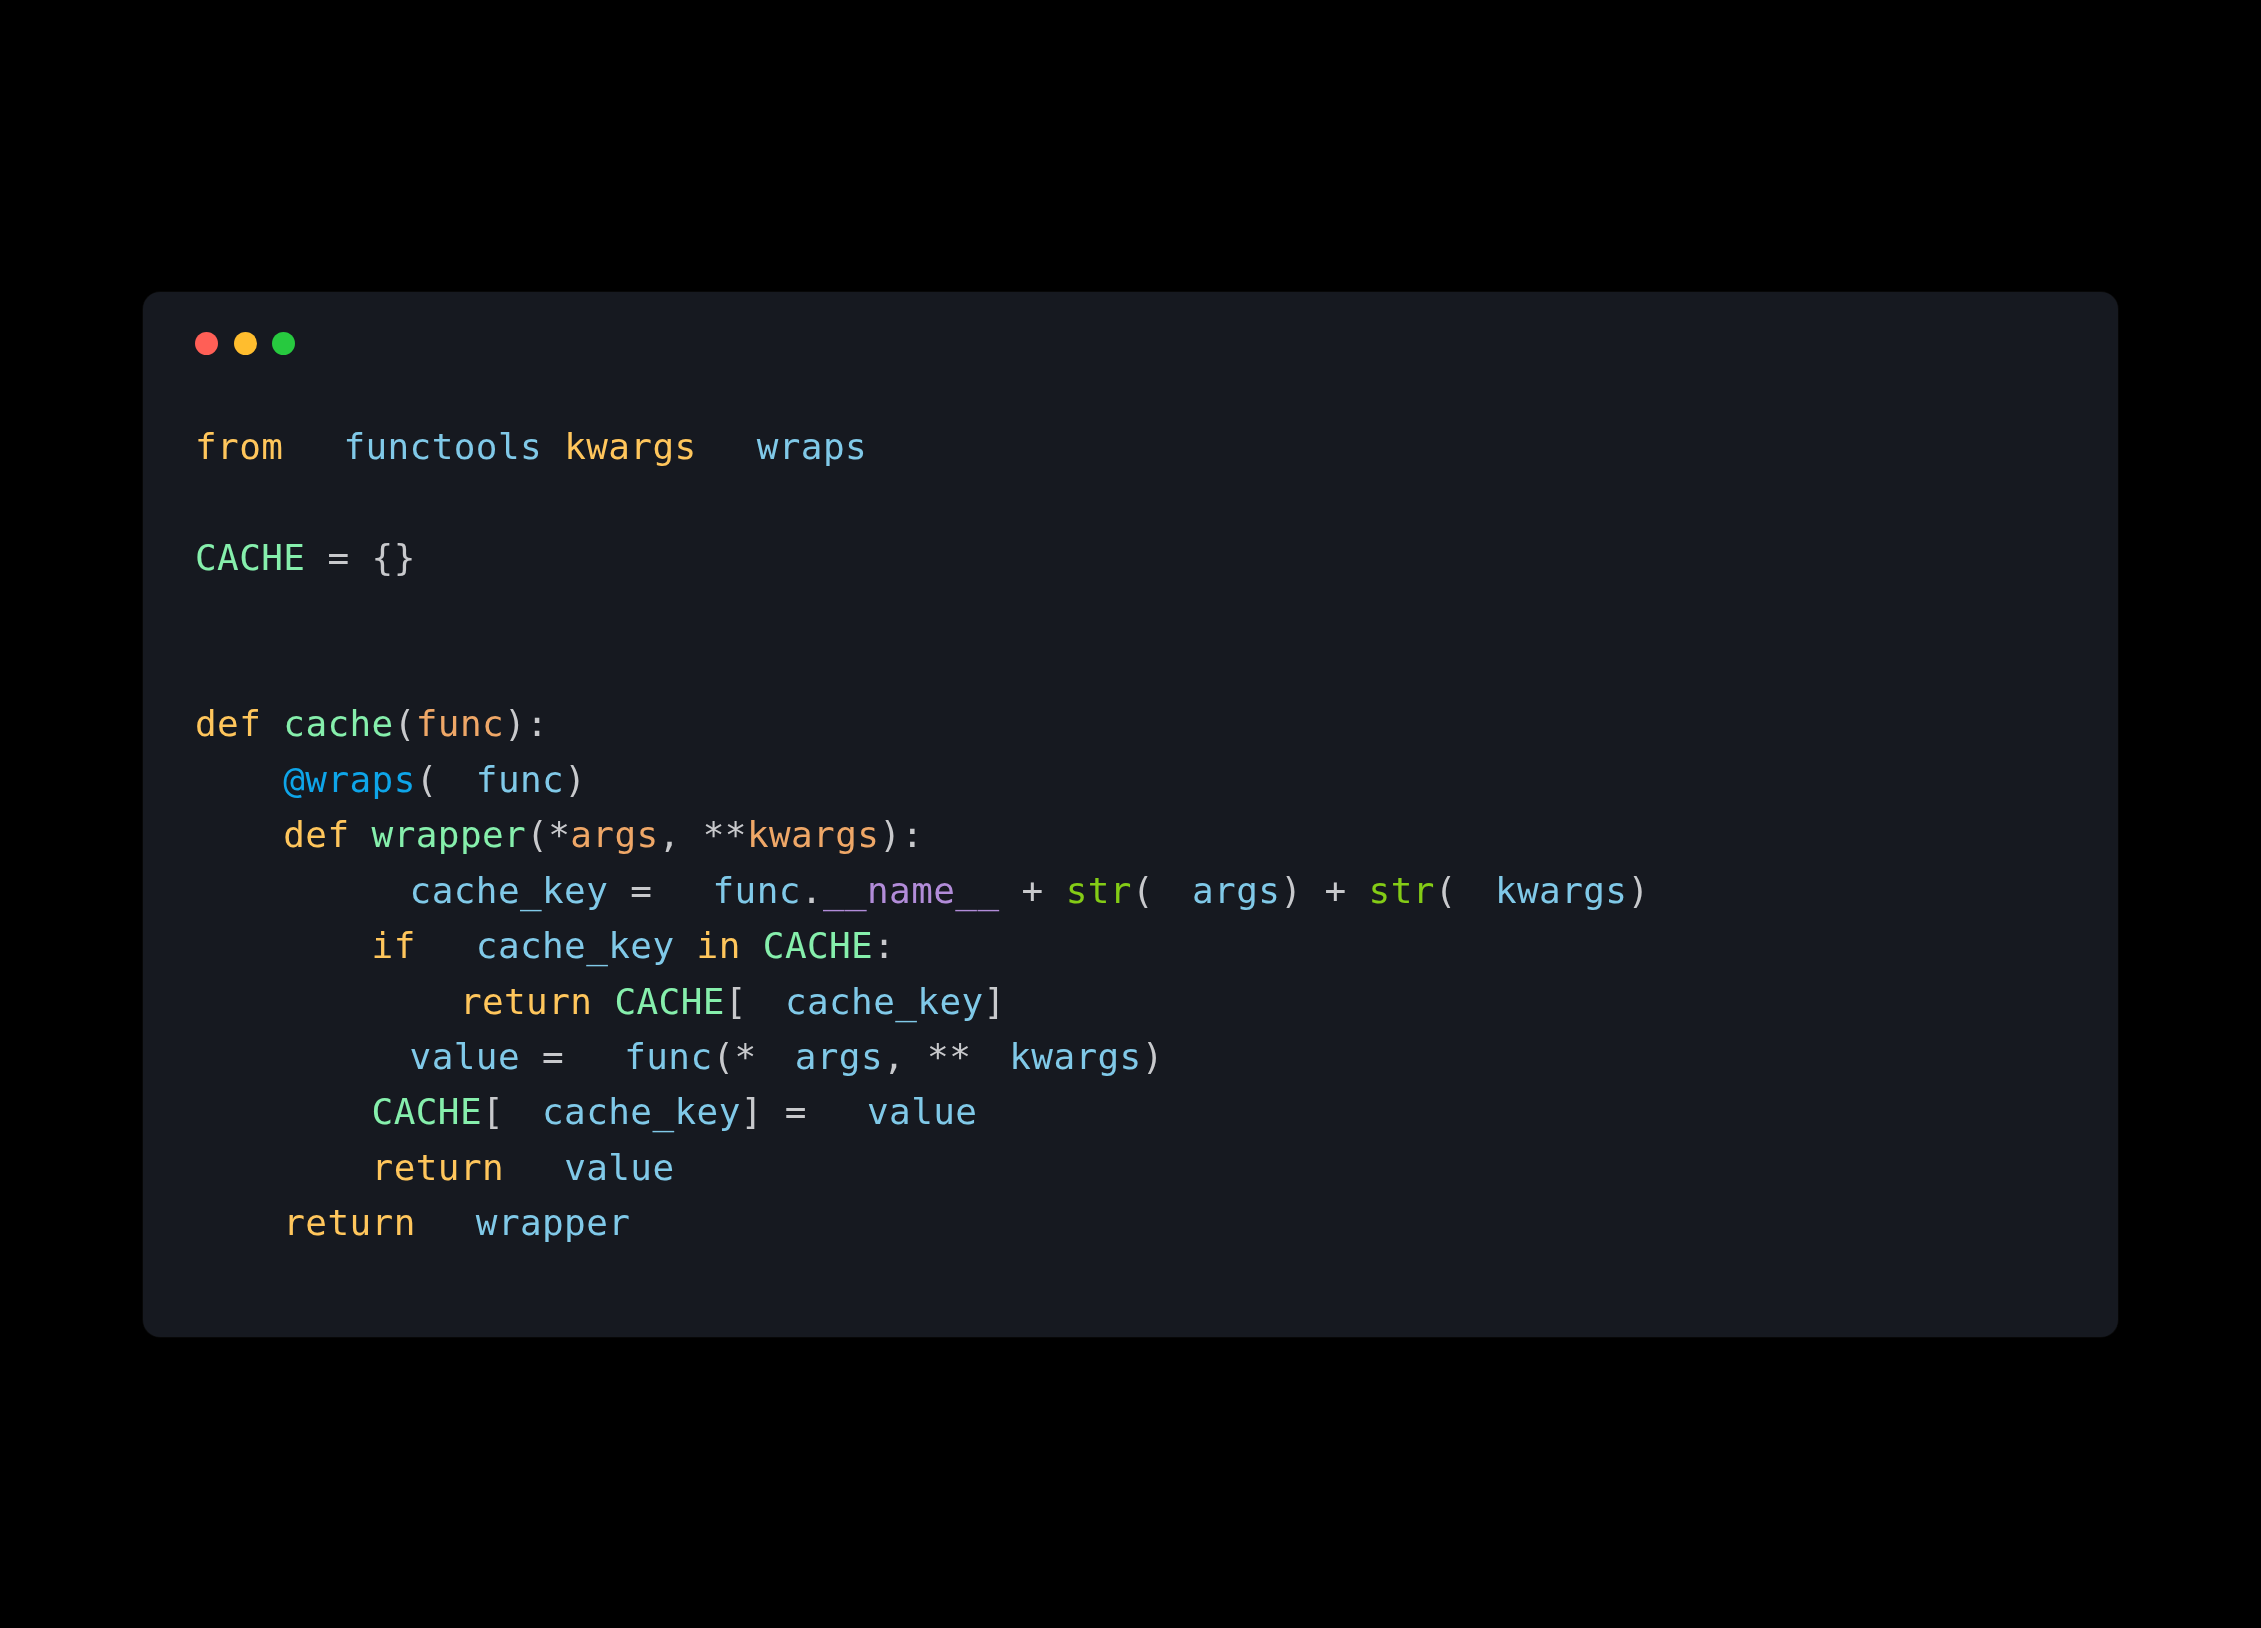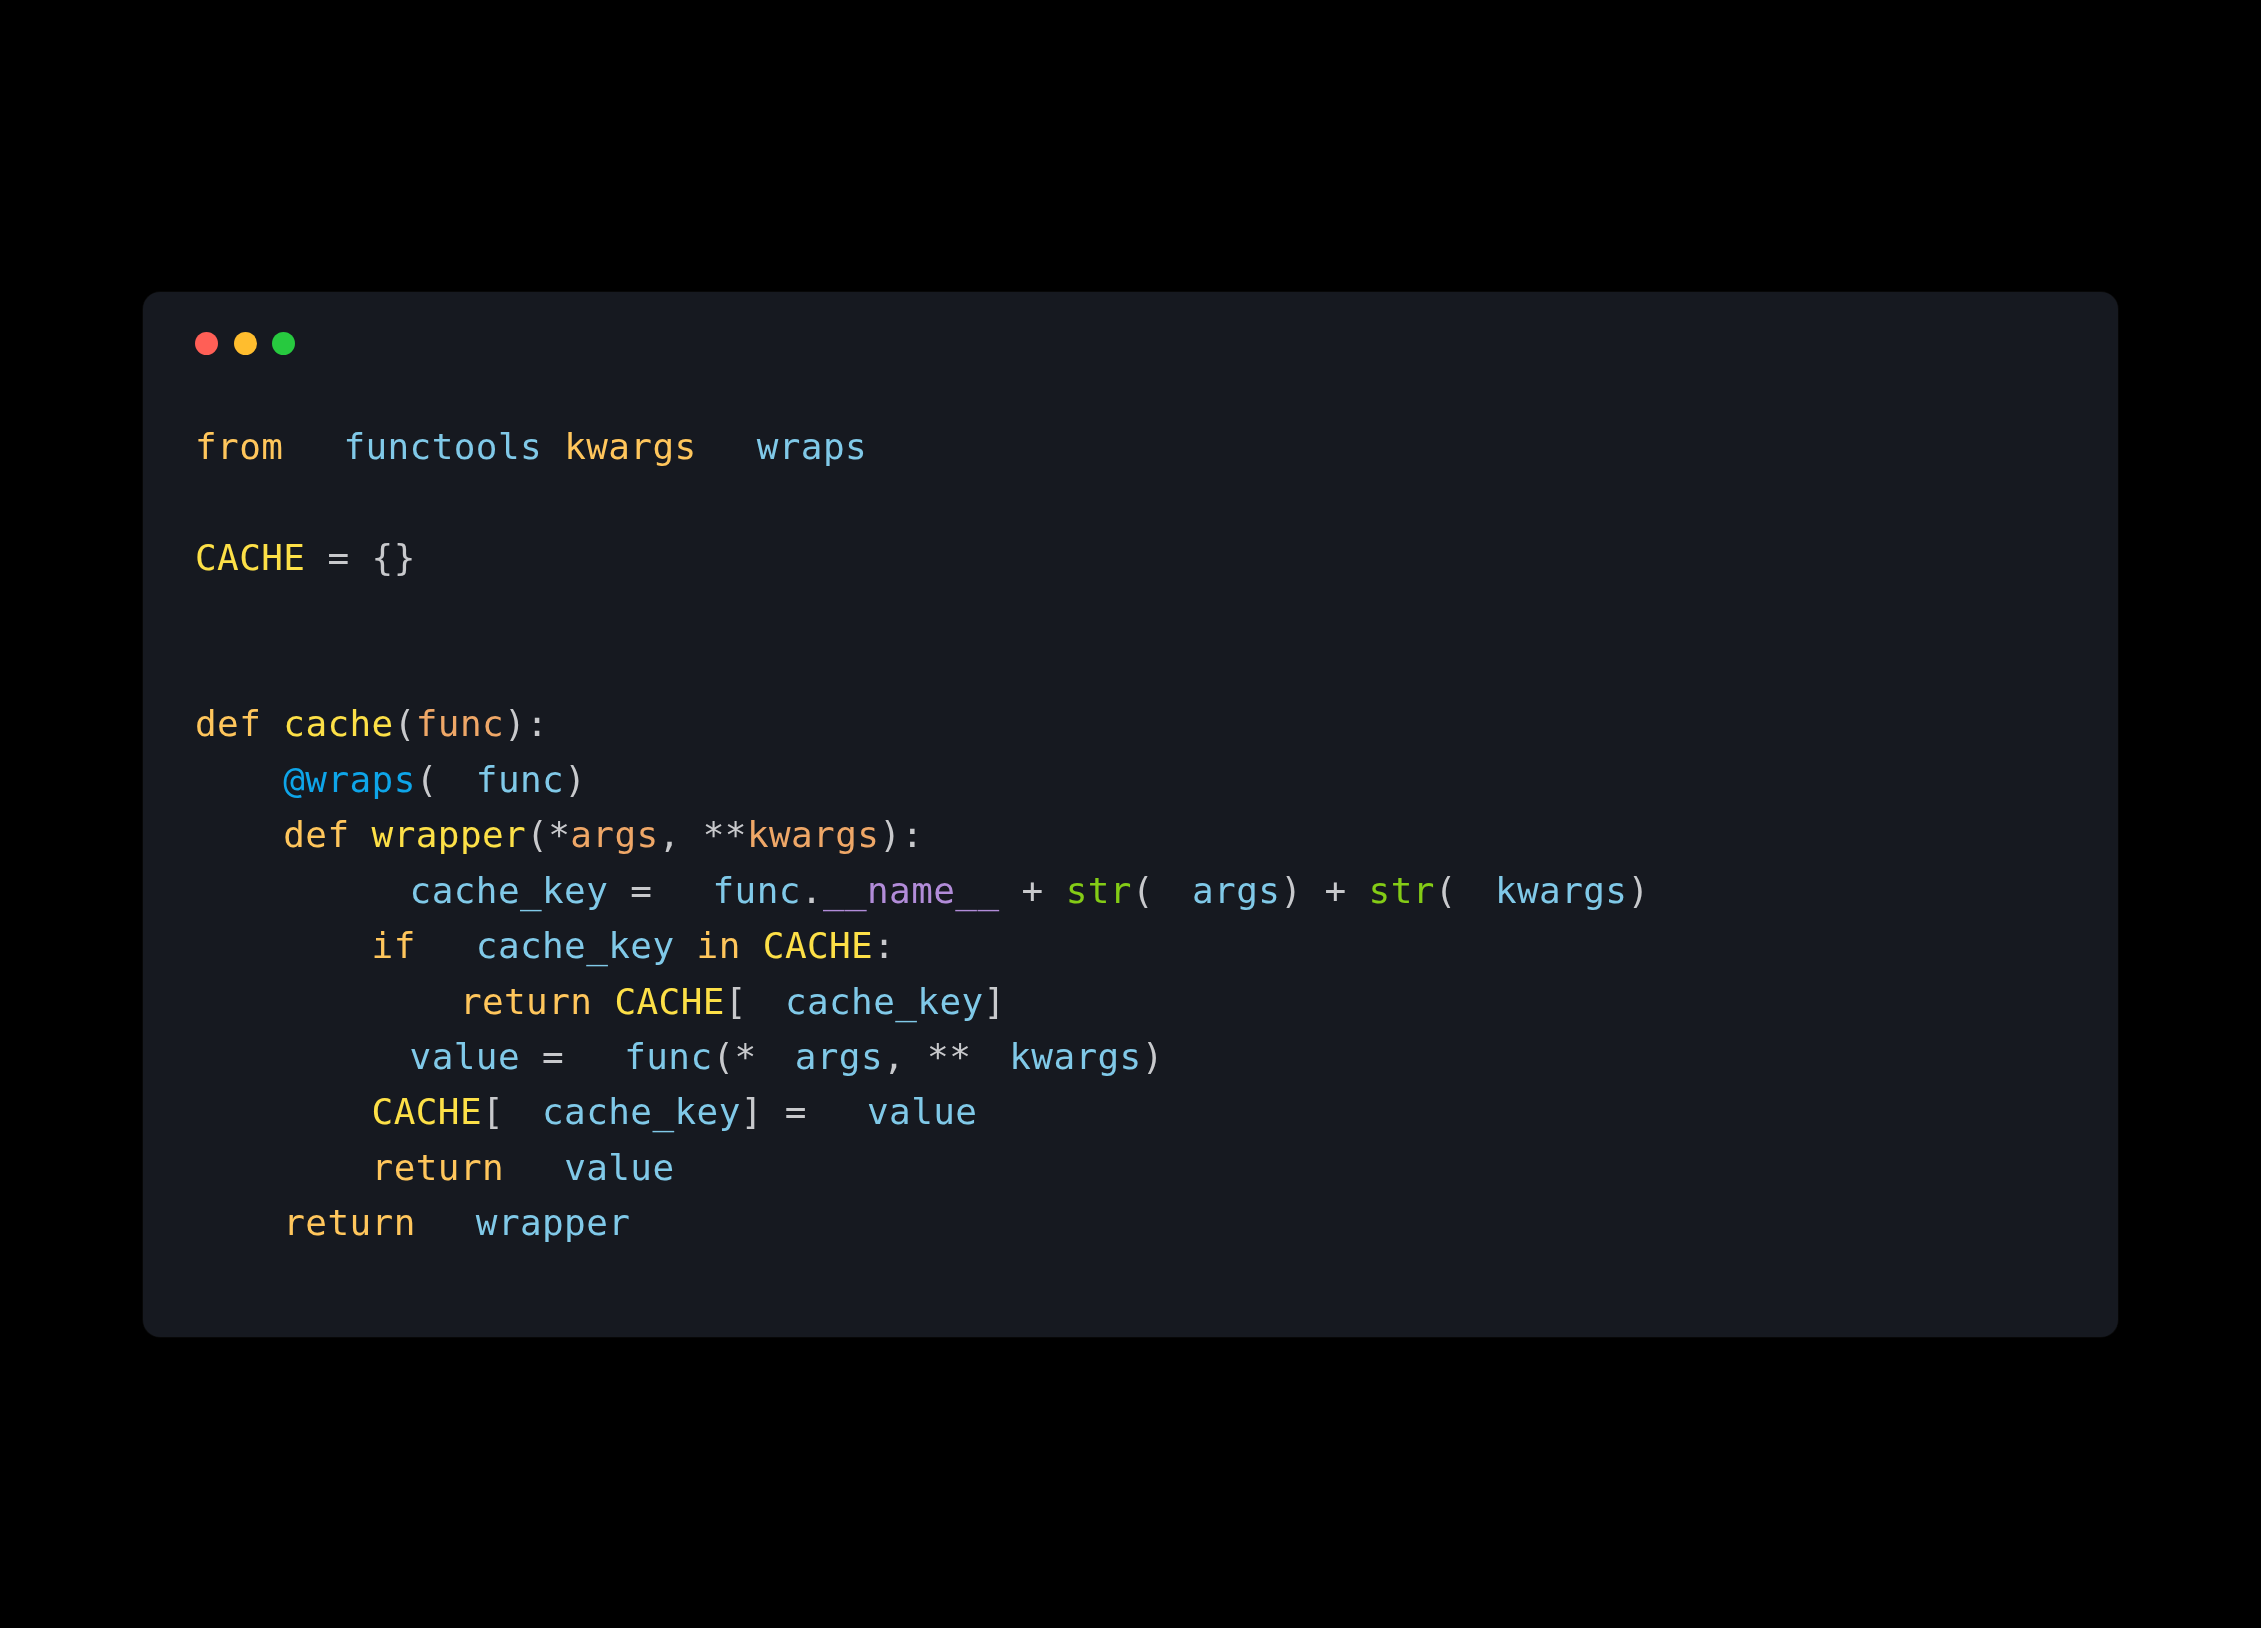--- a/index.html
+++ b/index.html
@@ -36,21 +36,21 @@
       font-family: inherit;
       font-size: 36px;
       line-height: 1.54;
       color: #c8c9cc;
       white-space: pre;
       letter-spacing: 0.4px;
     }
     .tok { white-space: pre; }
     .k-keyword { color: #ffc65c; margin-top: 15px; }      
     .k-module  { color: #80c9e8; margin-left: 38px; }      
-    .k-const   { color: #fde047; }
+    .k-const   { color: #86efac; }
     .k-punct   { color: #c8c9cc; }
     .k-param   { color: #efa767; }
     .k-call    { color: #84cc16; }      
     .k-dunder  { color: #b28cd9; }      
     .k-decorator { color: #0ea5e9; }
   </style>
 </head>
 <body>
 
 <div class="window">

